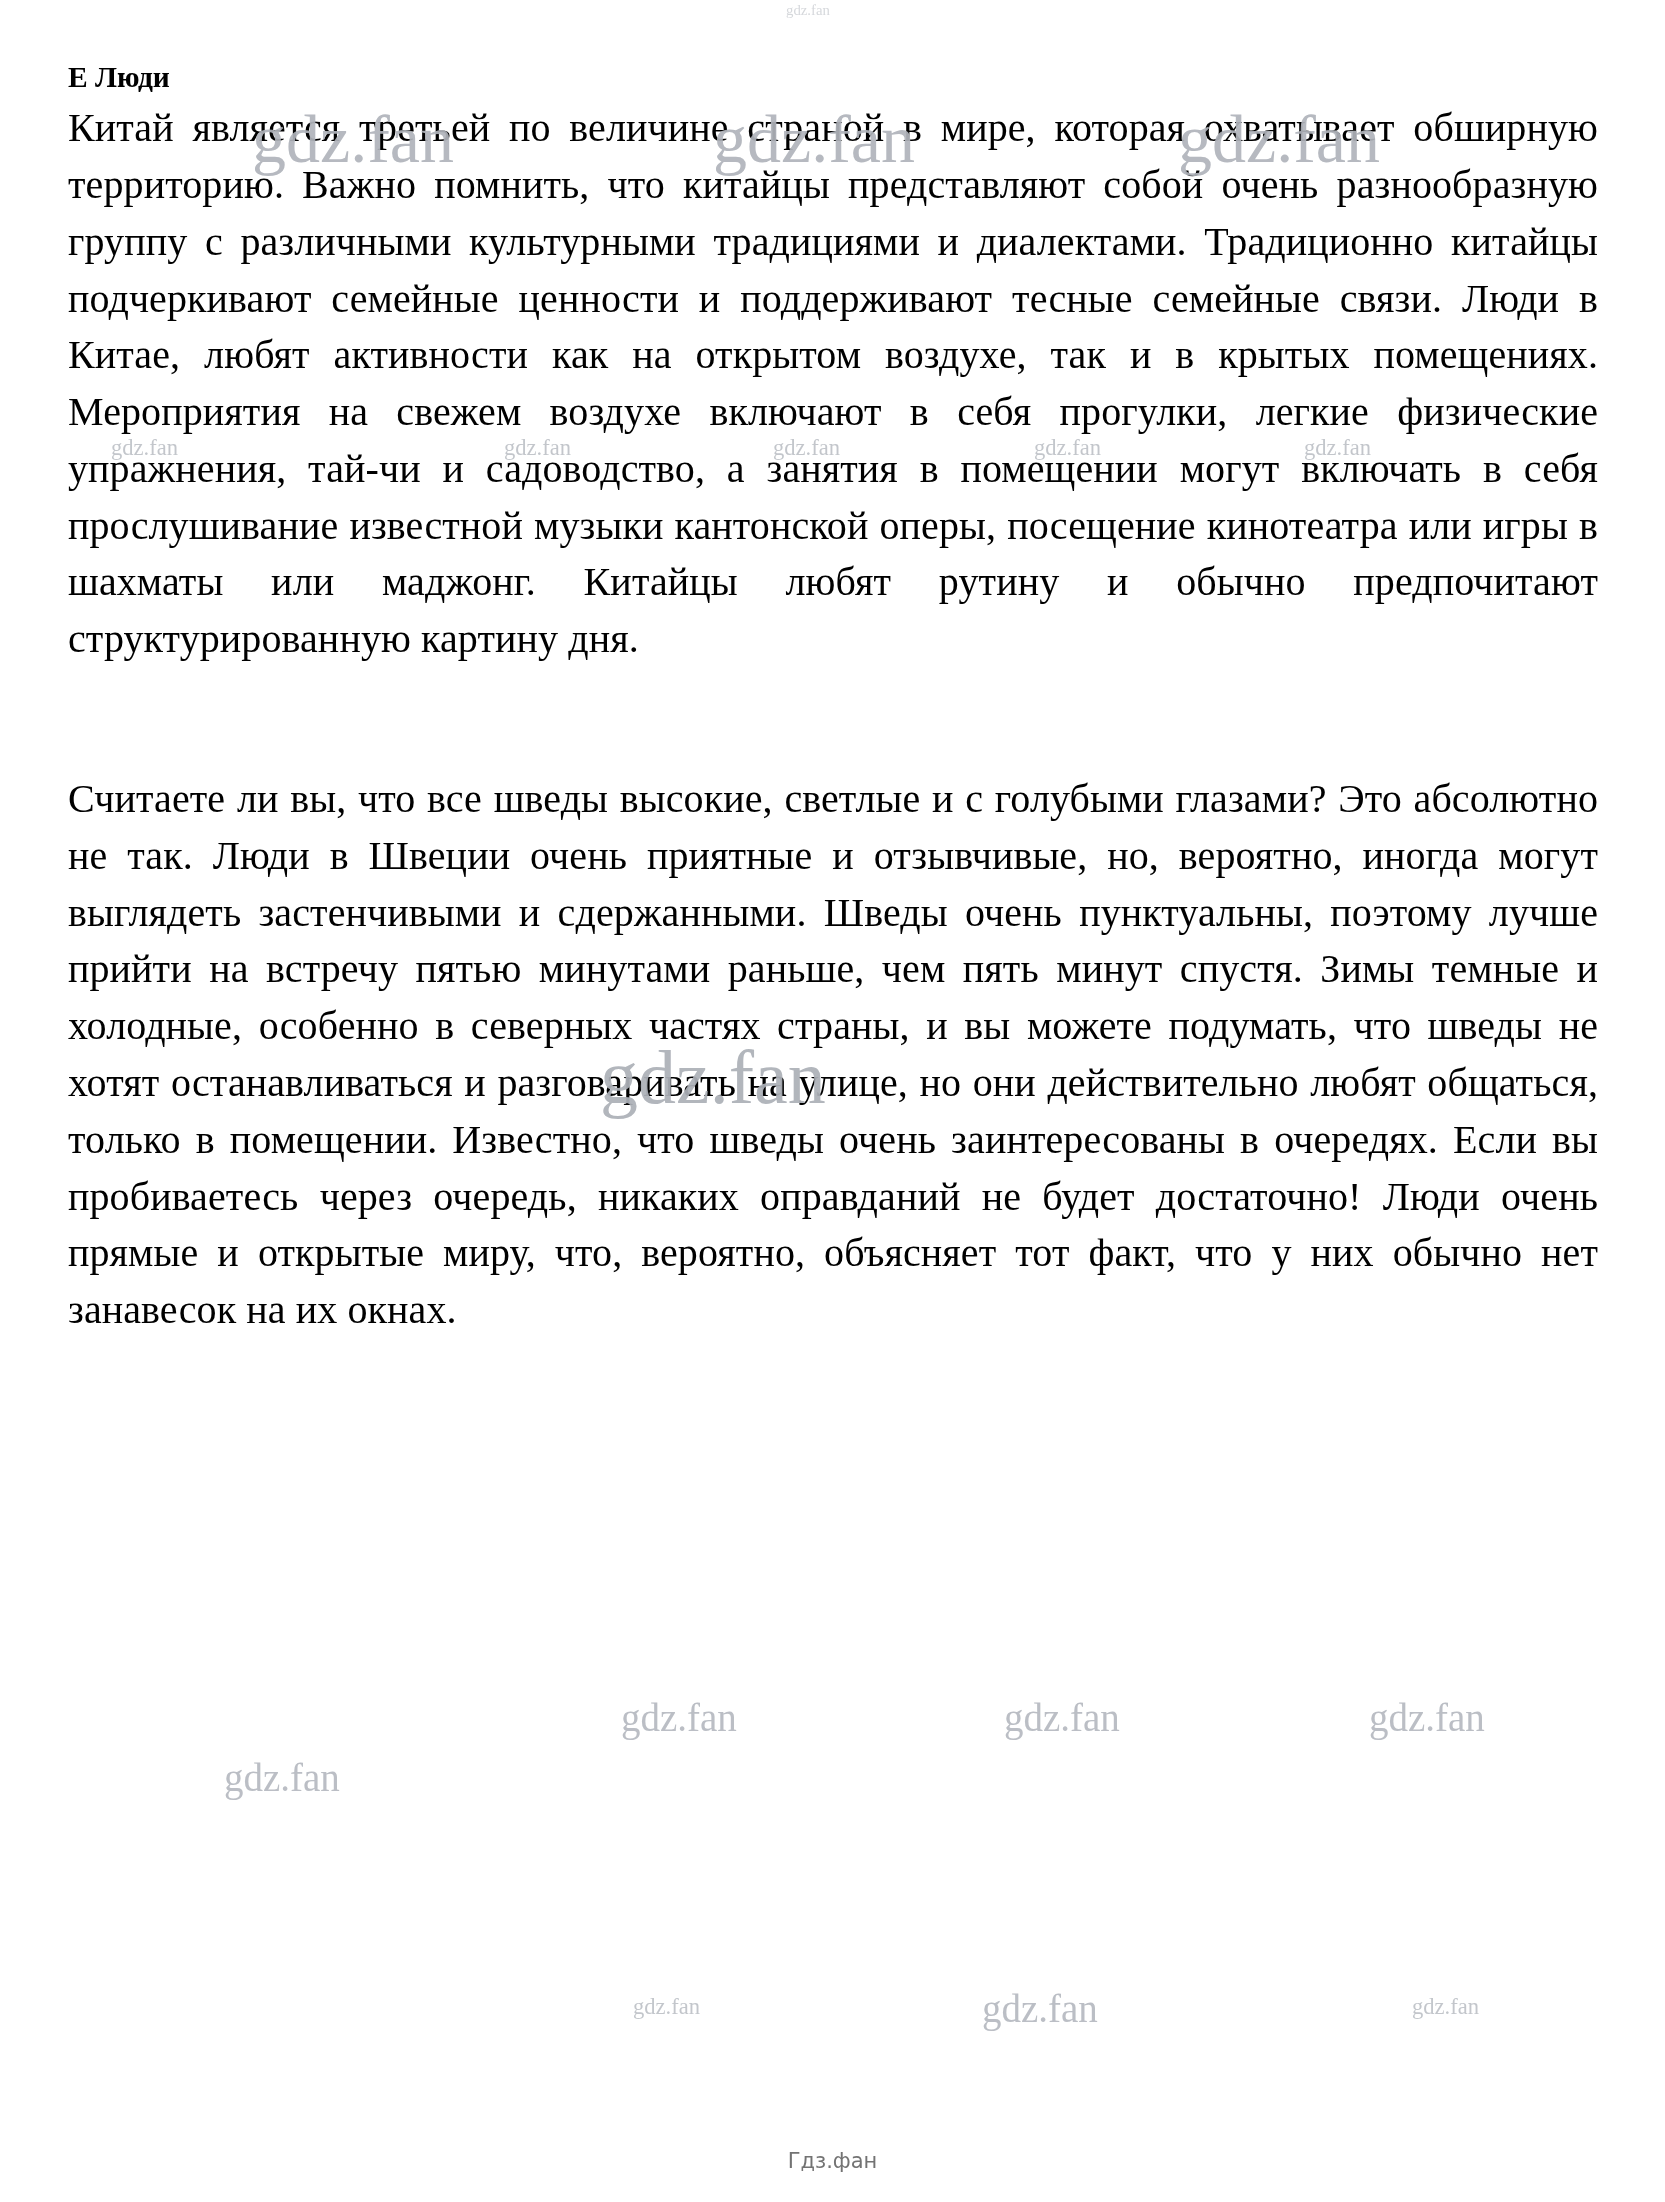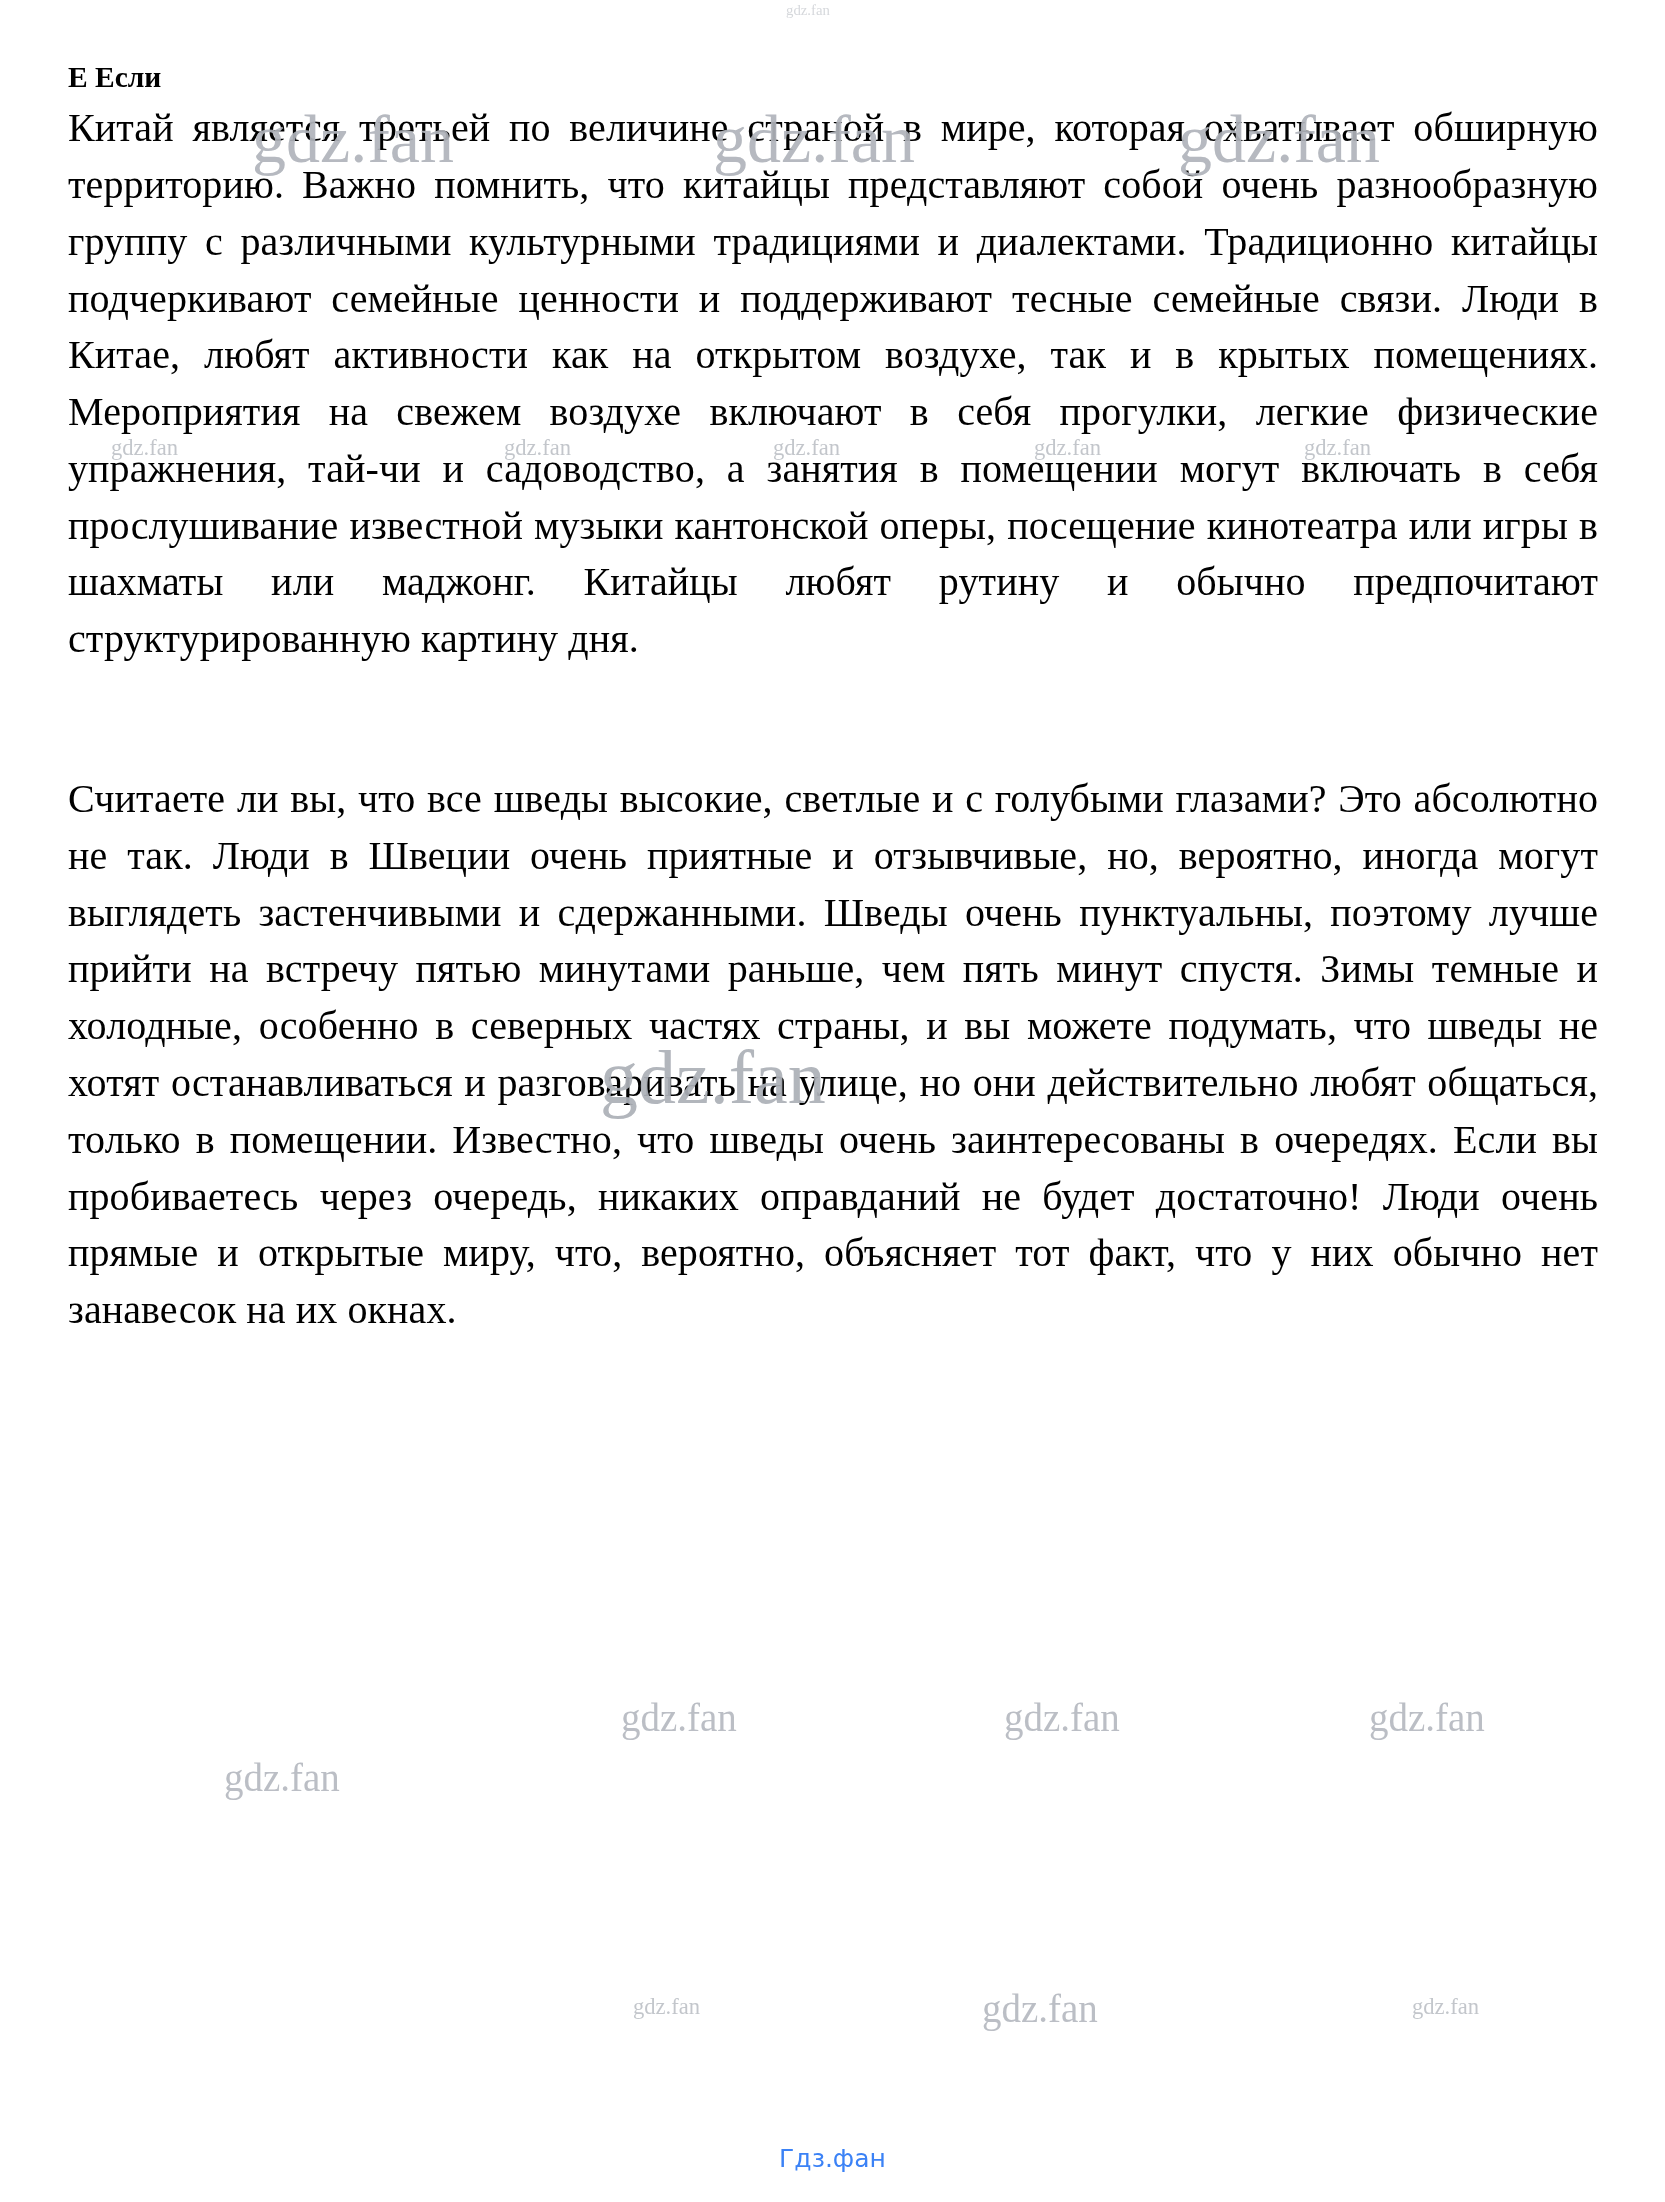--- a/index.html
+++ b/index.html
@@ -69,33 +69,33 @@
   .wm-md { font-size: 39px; color: #b4b8bf; opacity: 0.9; }
   .wm-lg { font-size: 68px; color: #b0b4bb; opacity: 0.92; }
   .wm-xl { font-size: 76px; color: #adb1b8; opacity: 0.93; }
 
   .footer-wm {
     position: absolute;
     left: 50%;
     transform: translateX(-50%);
     bottom: 29.5px;
     font-family: "DejaVu Sans", sans-serif;
-    font-size: 25px;
-    color: #3b82f6;
+    font-size: 21px;
+    color: #737373;
     white-space: nowrap;
   }
 </style>
 </head>
 <body>
 
 <div class="page">
 
   <div class="content">
 
-    <h2 class="section-heading">E Если</h2>
+    <h2 class="section-heading">E Люди</h2>
 
     <p class="para">Китай является третьей по величине страной в мире, которая охватывает обширную территорию. Важно помнить, что китайцы представляют собой очень разнообразную группу с различными культурными традициями и диалектами. Традиционно китайцы подчеркивают семейные ценности и поддерживают тесные семейные связи. Люди в Китае, любят активности как на открытом воздухе, так и в крытых помещениях. Мероприятия на свежем воздухе включают в себя прогулки, легкие физические упражнения, тай-чи и садоводство, а занятия в помещении могут включать в себя прослушивание известной музыки кантонской оперы, посещение кинотеатра или игры в шахматы или маджонг. Китайцы любят рутину и обычно предпочитают структурированную картину дня.</p>
 
     <div class="gap-large"></div>
 
 
     <p class="para">Считаете ли вы, что все шведы высокие, светлые и с голубыми глазами? Это абсолютно не так. Люди в Швеции очень приятные и отзывчивые, но, вероятно, иногда могут выглядеть застенчивыми и сдержанными. Шведы очень пунктуальны, поэтому лучше прийти на встречу пятью минутами раньше, чем пять минут спустя. Зимы темные и холодные, особенно в северных частях страны, и вы можете подумать, что шведы не хотят останавливаться и разговаривать на улице, но они действительно любят общаться, только в помещении. Известно, что шведы очень заинтересованы в очередях. Если вы пробиваетесь через очередь, никаких оправданий не будет достаточно! Люди очень прямые и открытые миру, что, вероятно, объясняет тот факт, что у них обычно нет занавесок на их окнах.</p>
 
   </div>
 

